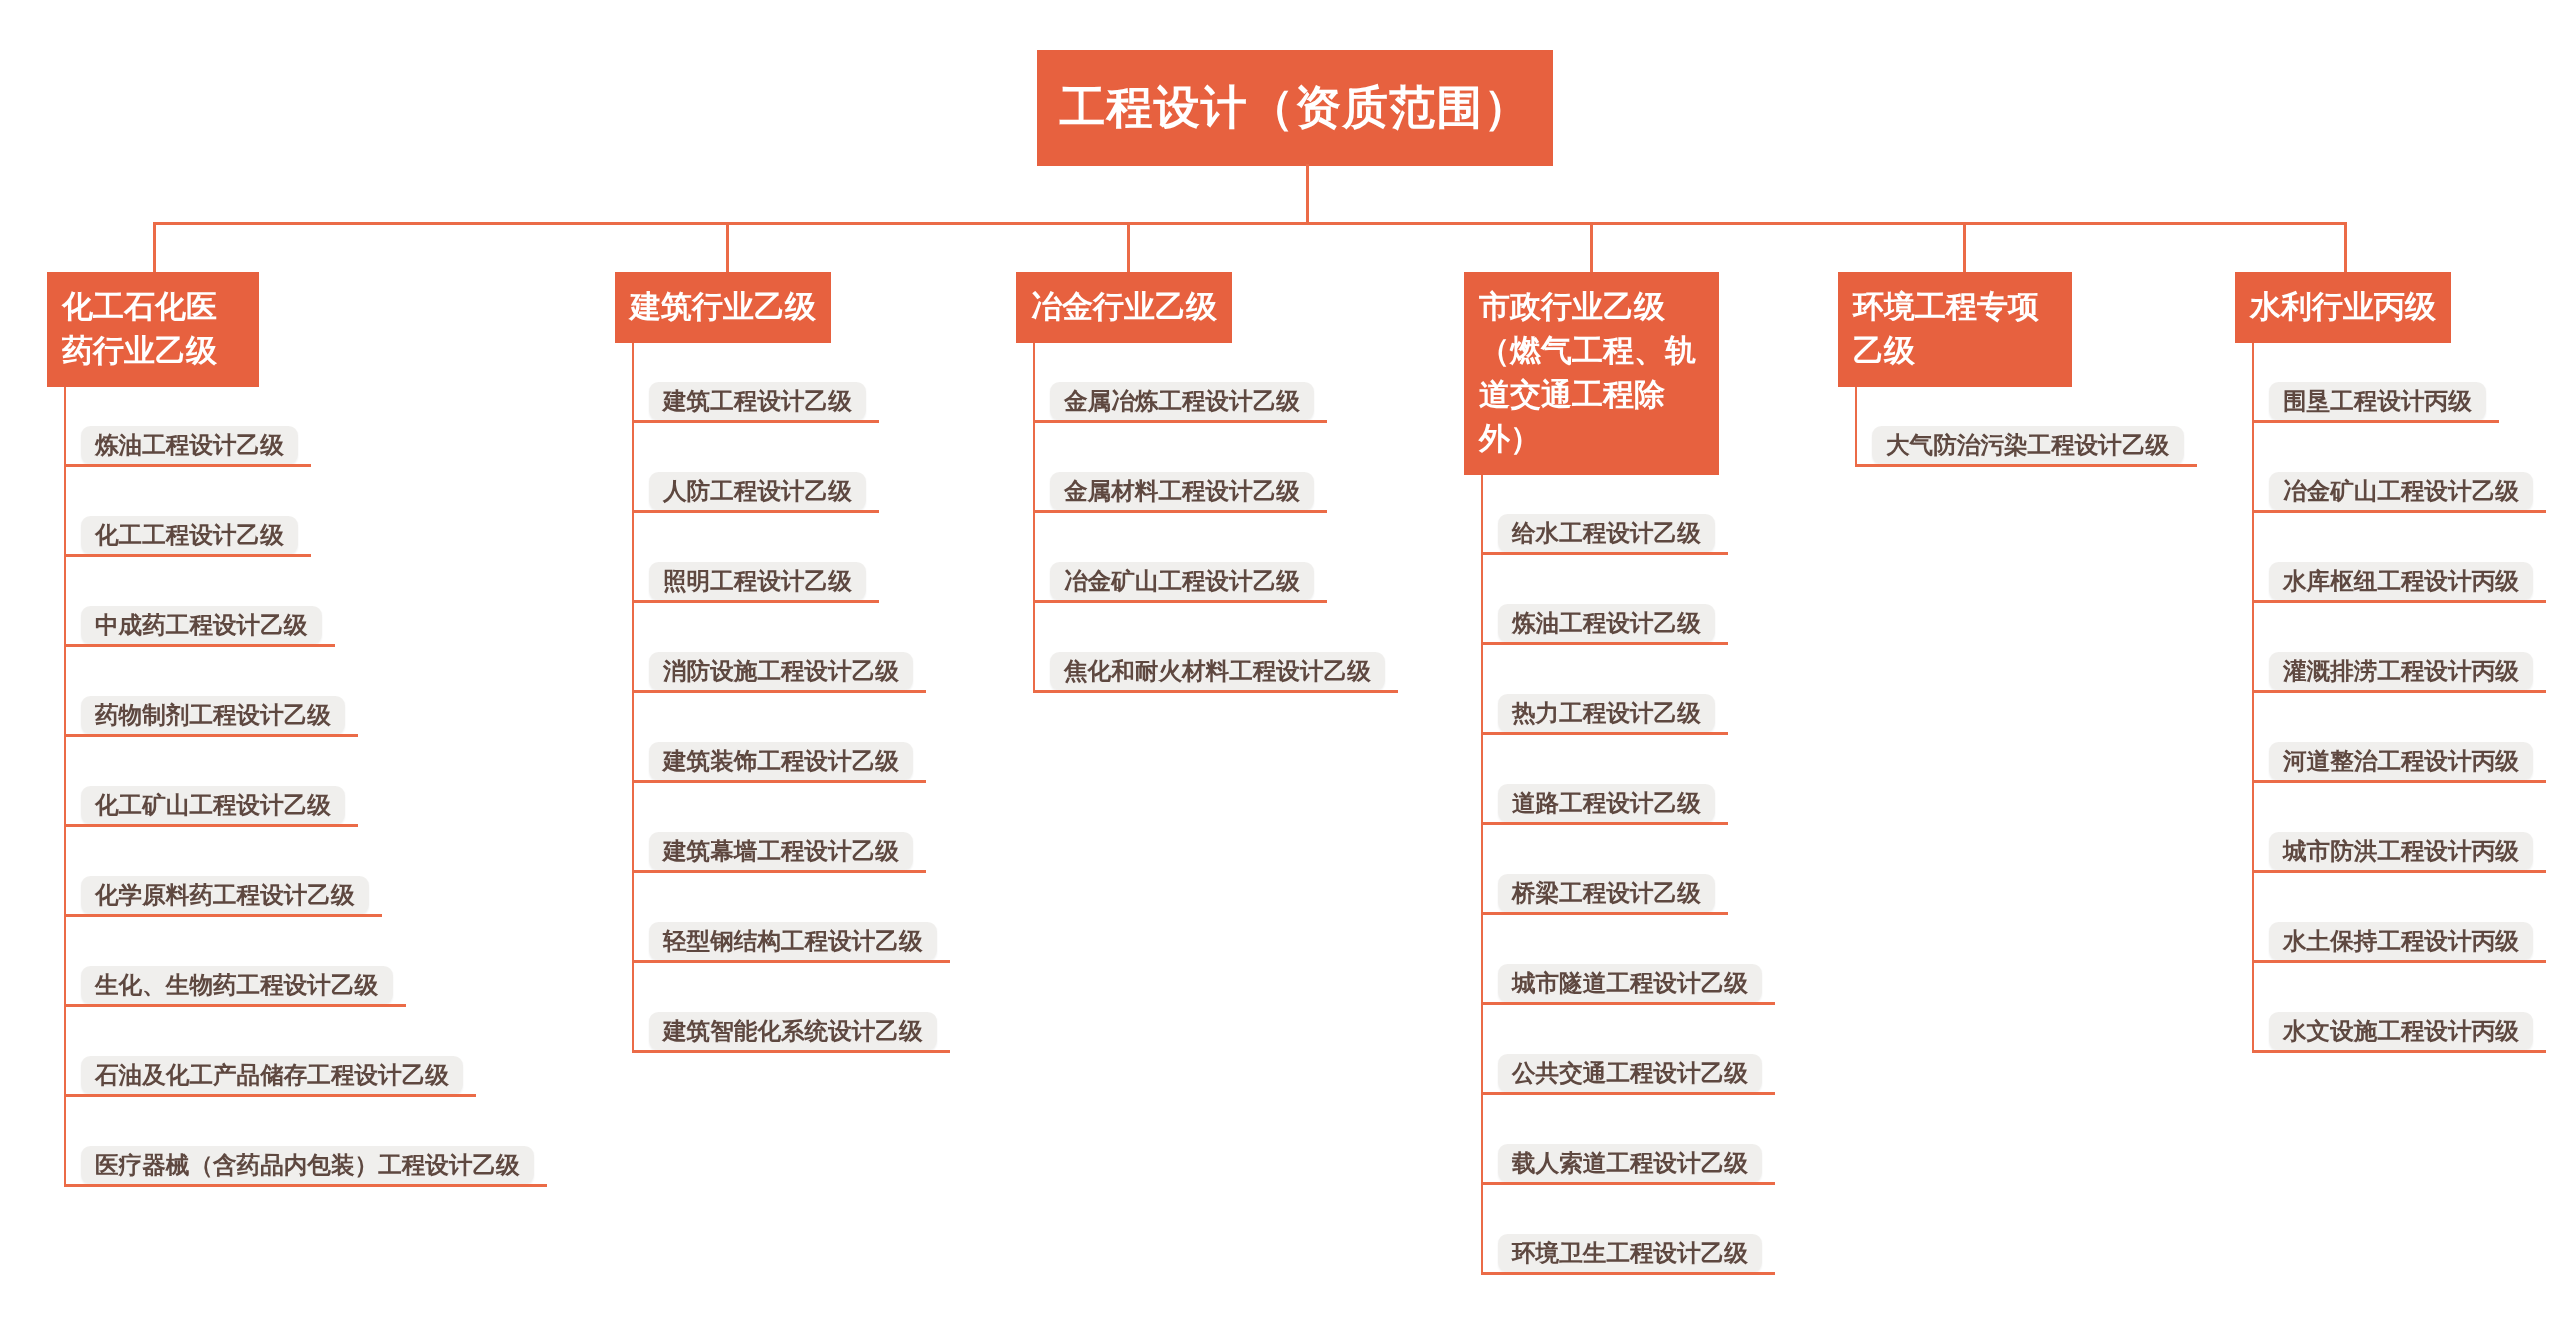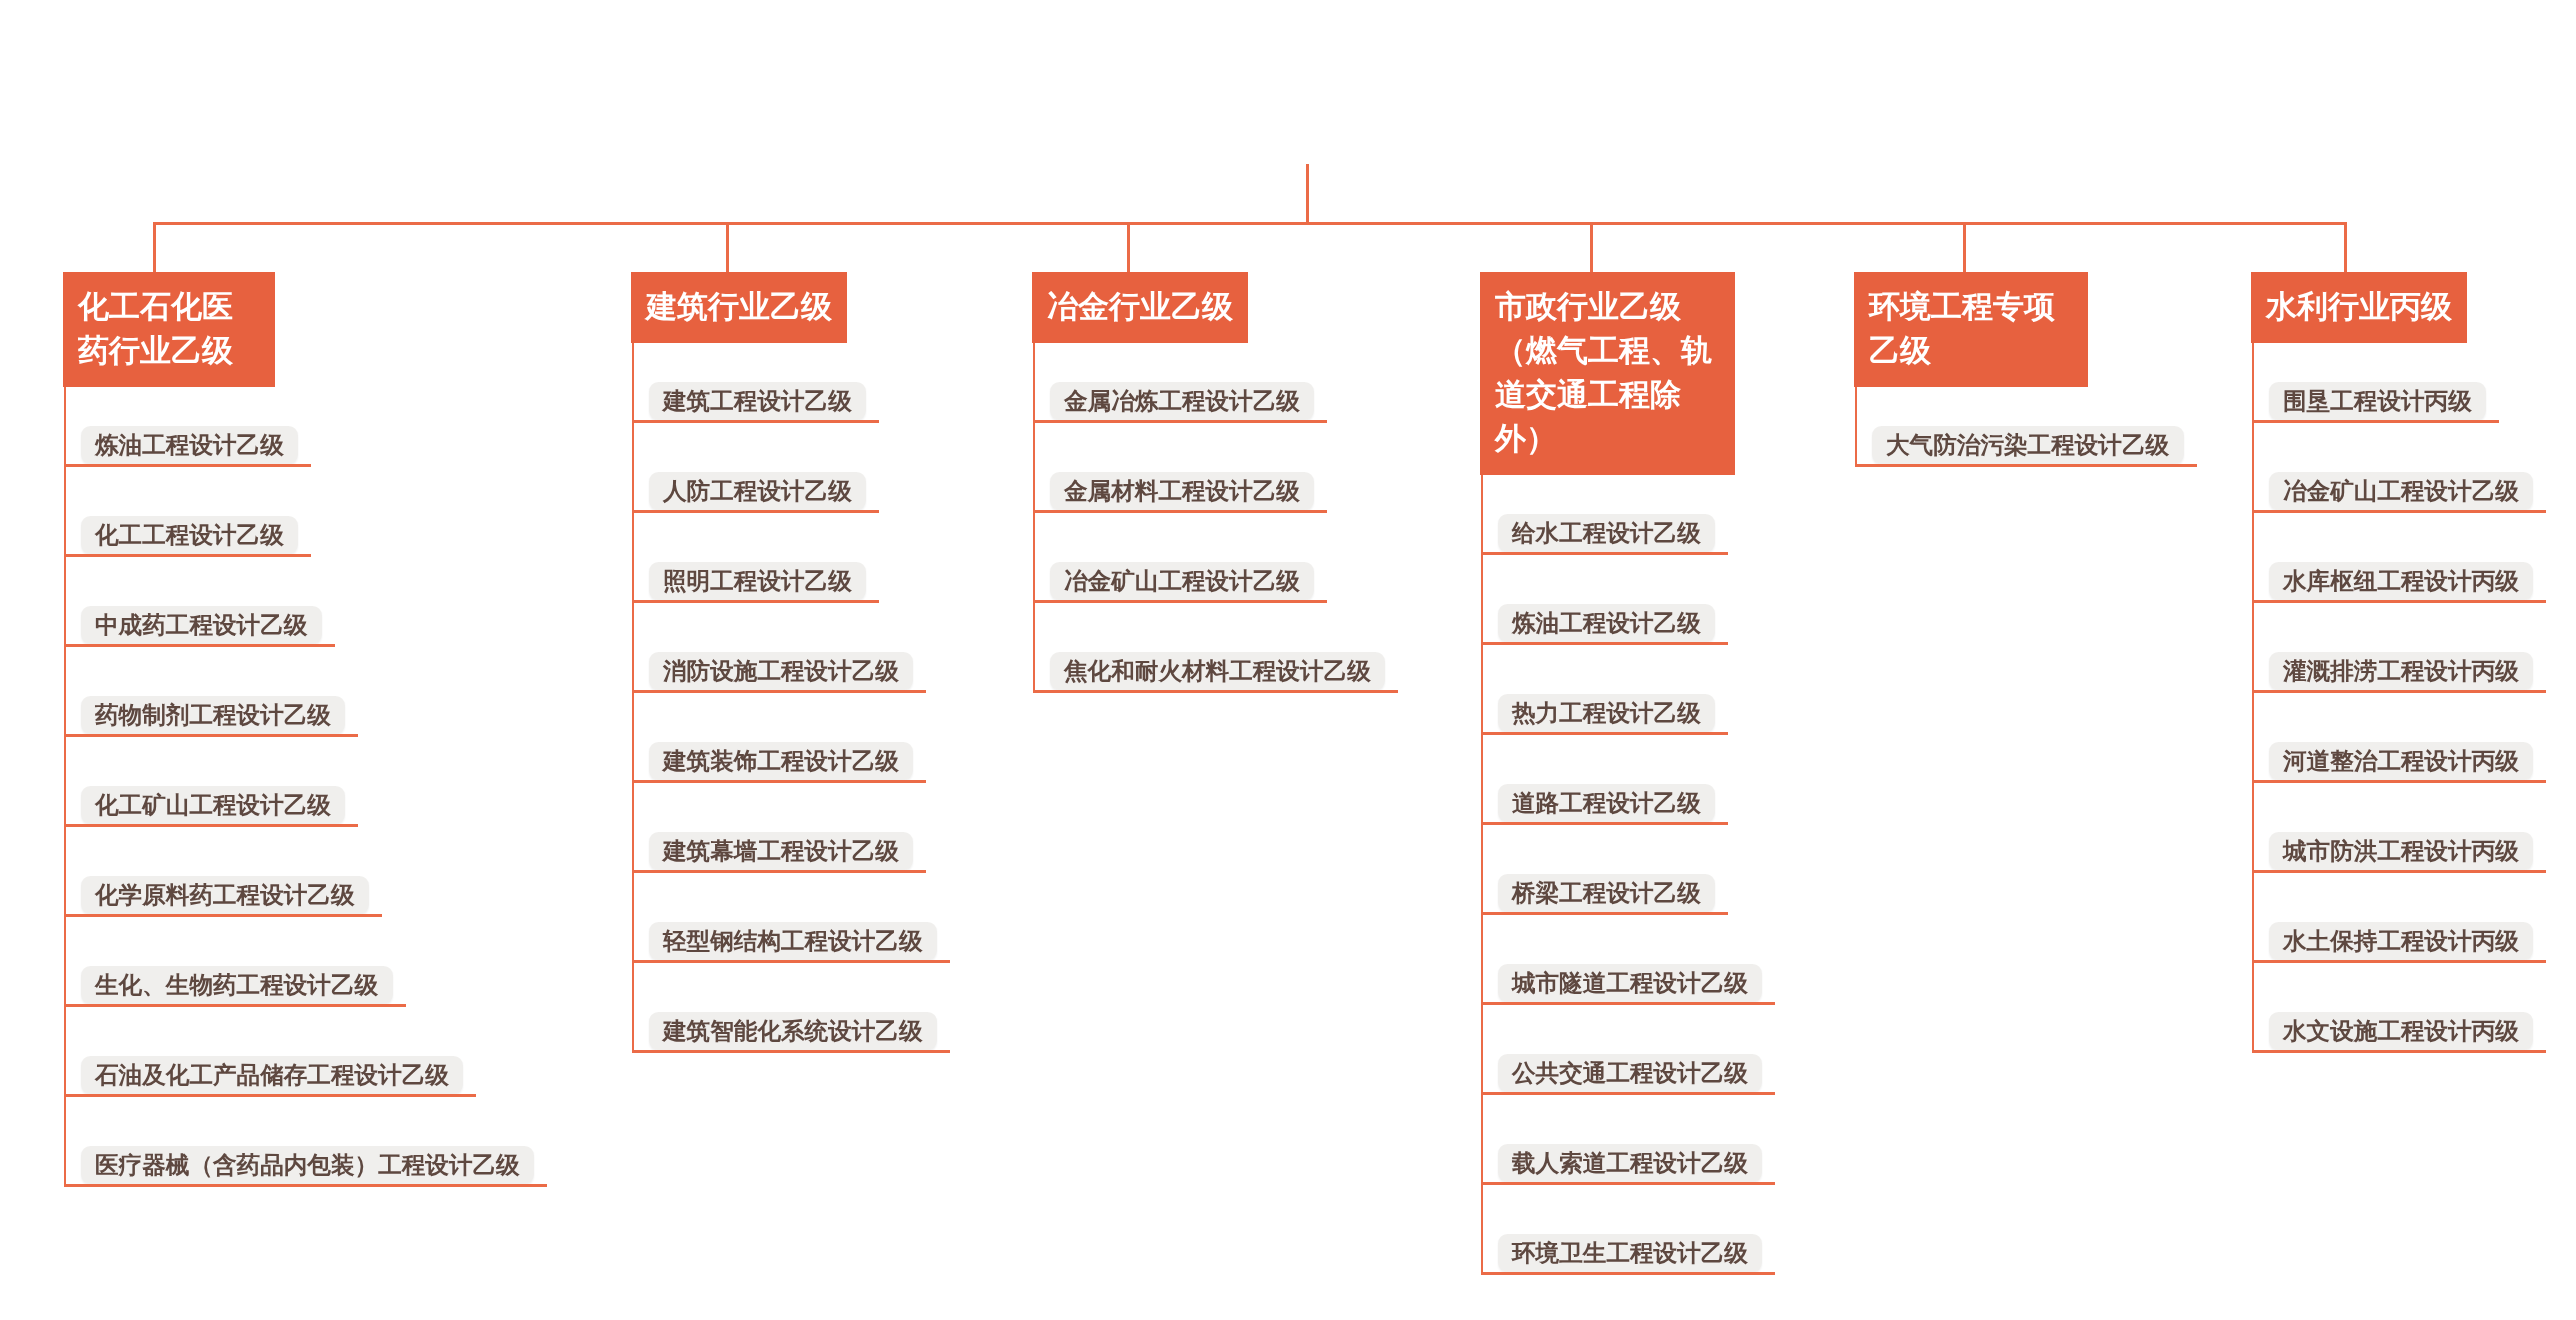--- a/index.html
+++ b/index.html
@@ -15,21 +15,21 @@
 
   
   .line{position:absolute;background:#EB6B47;}
   .line.v{width:2.7px;}
   .line.h{height:2.7px;}
 
   
   .col{position:absolute;top:272px;}
   .hdr{
     background:#E7613F;color:#ffffff;font-size:31px;font-weight:700;
-    line-height:1.42;padding:13.4px 15px;box-sizing:border-box;margin-left:16px;
+    line-height:1.42;padding:13.4px 15px;box-sizing:border-box;
   }
   .hdr.fit{width:fit-content;white-space:nowrap;}
   .kids{
     margin-left:17px;border-left:2.7px solid #EB6B47;
     padding:39px 0 3.2px 14.5px;width:fit-content;
   }
   .leaf{
     position:relative;width:fit-content;height:38px;margin-bottom:52px;
     background:#F0EFED;border-radius:9.7px;padding:0 14.5px;
     display:flex;align-items:center;white-space:nowrap;
@@ -40,20 +40,23 @@
   .leaf::after{
     content:"";position:absolute;left:-17px;right:-13px;bottom:-3.2px;height:2.7px;
     background:#EB6B47;
   }
 </style>
 </head>
 <body>
 
 <div class="canvas">
 
+  <div class="root">
+    <span>工程设计（资质范围）</span>
+  </div>
 
   <div class="line v" style="left:1306px;top:164px;height:60px"></div>
   <div class="line h" style="left:153px;top:222px;width:2194px"></div>
   <div class="line v" style="left:153px;top:222px;height:53px"></div>
   <div class="line v" style="left:726px;top:222px;height:53px"></div>
   <div class="line v" style="left:1127px;top:222px;height:53px"></div>
   <div class="line v" style="left:1590px;top:222px;height:53px"></div>
   <div class="line v" style="left:1963px;top:222px;height:53px"></div>
   <div class="line v" style="left:2344px;top:222px;height:53px"></div>
 

